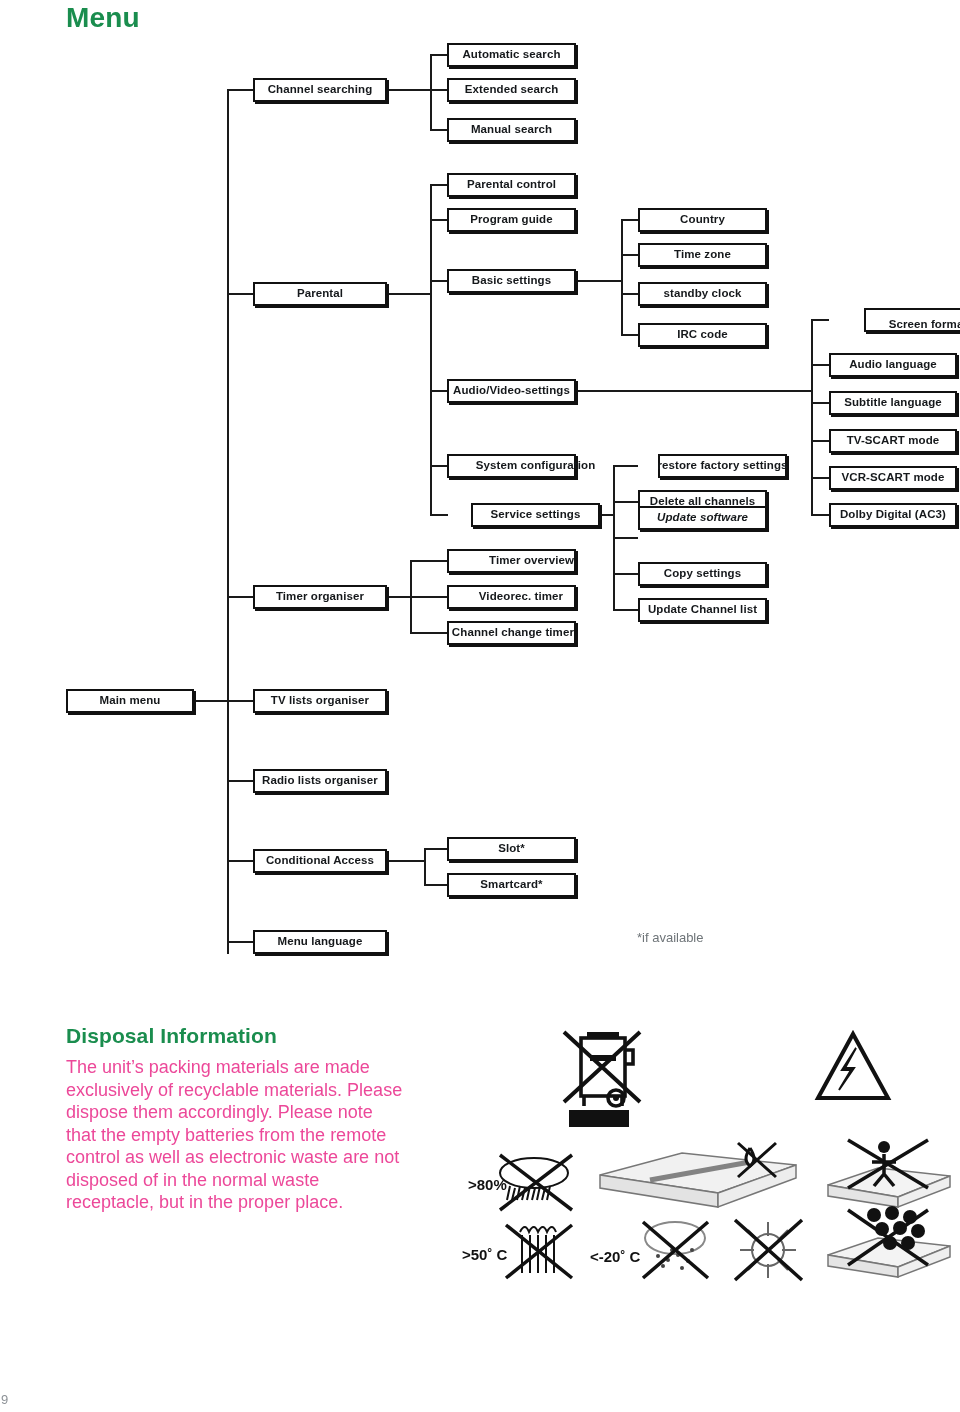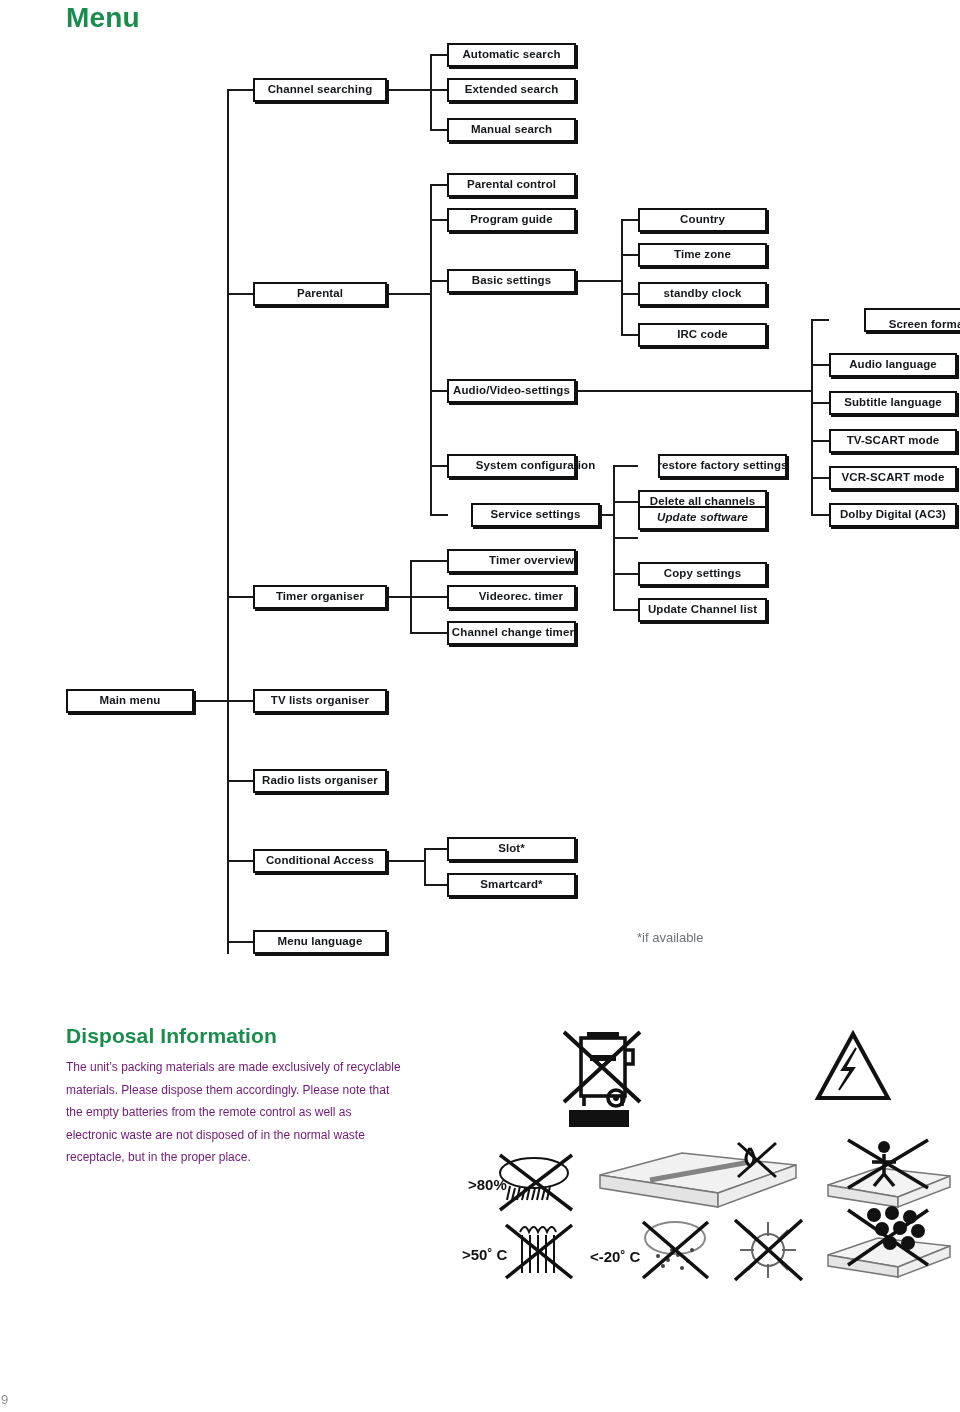--- a/index.html
+++ b/index.html
@@ -14,21 +14,21 @@
   .h-menu{
     position:absolute;left:66px;top:2px;
     font-size:28px;font-weight:bold;color:#1a8d4e;letter-spacing:.2px;
   }
   .h-disposal{
     position:absolute;left:66px;top:1024px;
     font-size:21px;font-weight:bold;color:#1a8d4e;letter-spacing:.1px;
   }
   .disposal-body{
     position:absolute;left:66px;top:1056px;width:340px;
-    font-size:12px;line-height:22.5px;color:#701a75;
+    font-size:18px;line-height:22.5px;color:#ec4899;
   }
   .if-available{
     position:absolute;left:637px;top:930px;
     font-size:13px;color:#6e7478;
   }
   .pagenum{
     position:absolute;left:1px;top:1392px;
     font-size:13px;color:#8d9297;
   }
 

